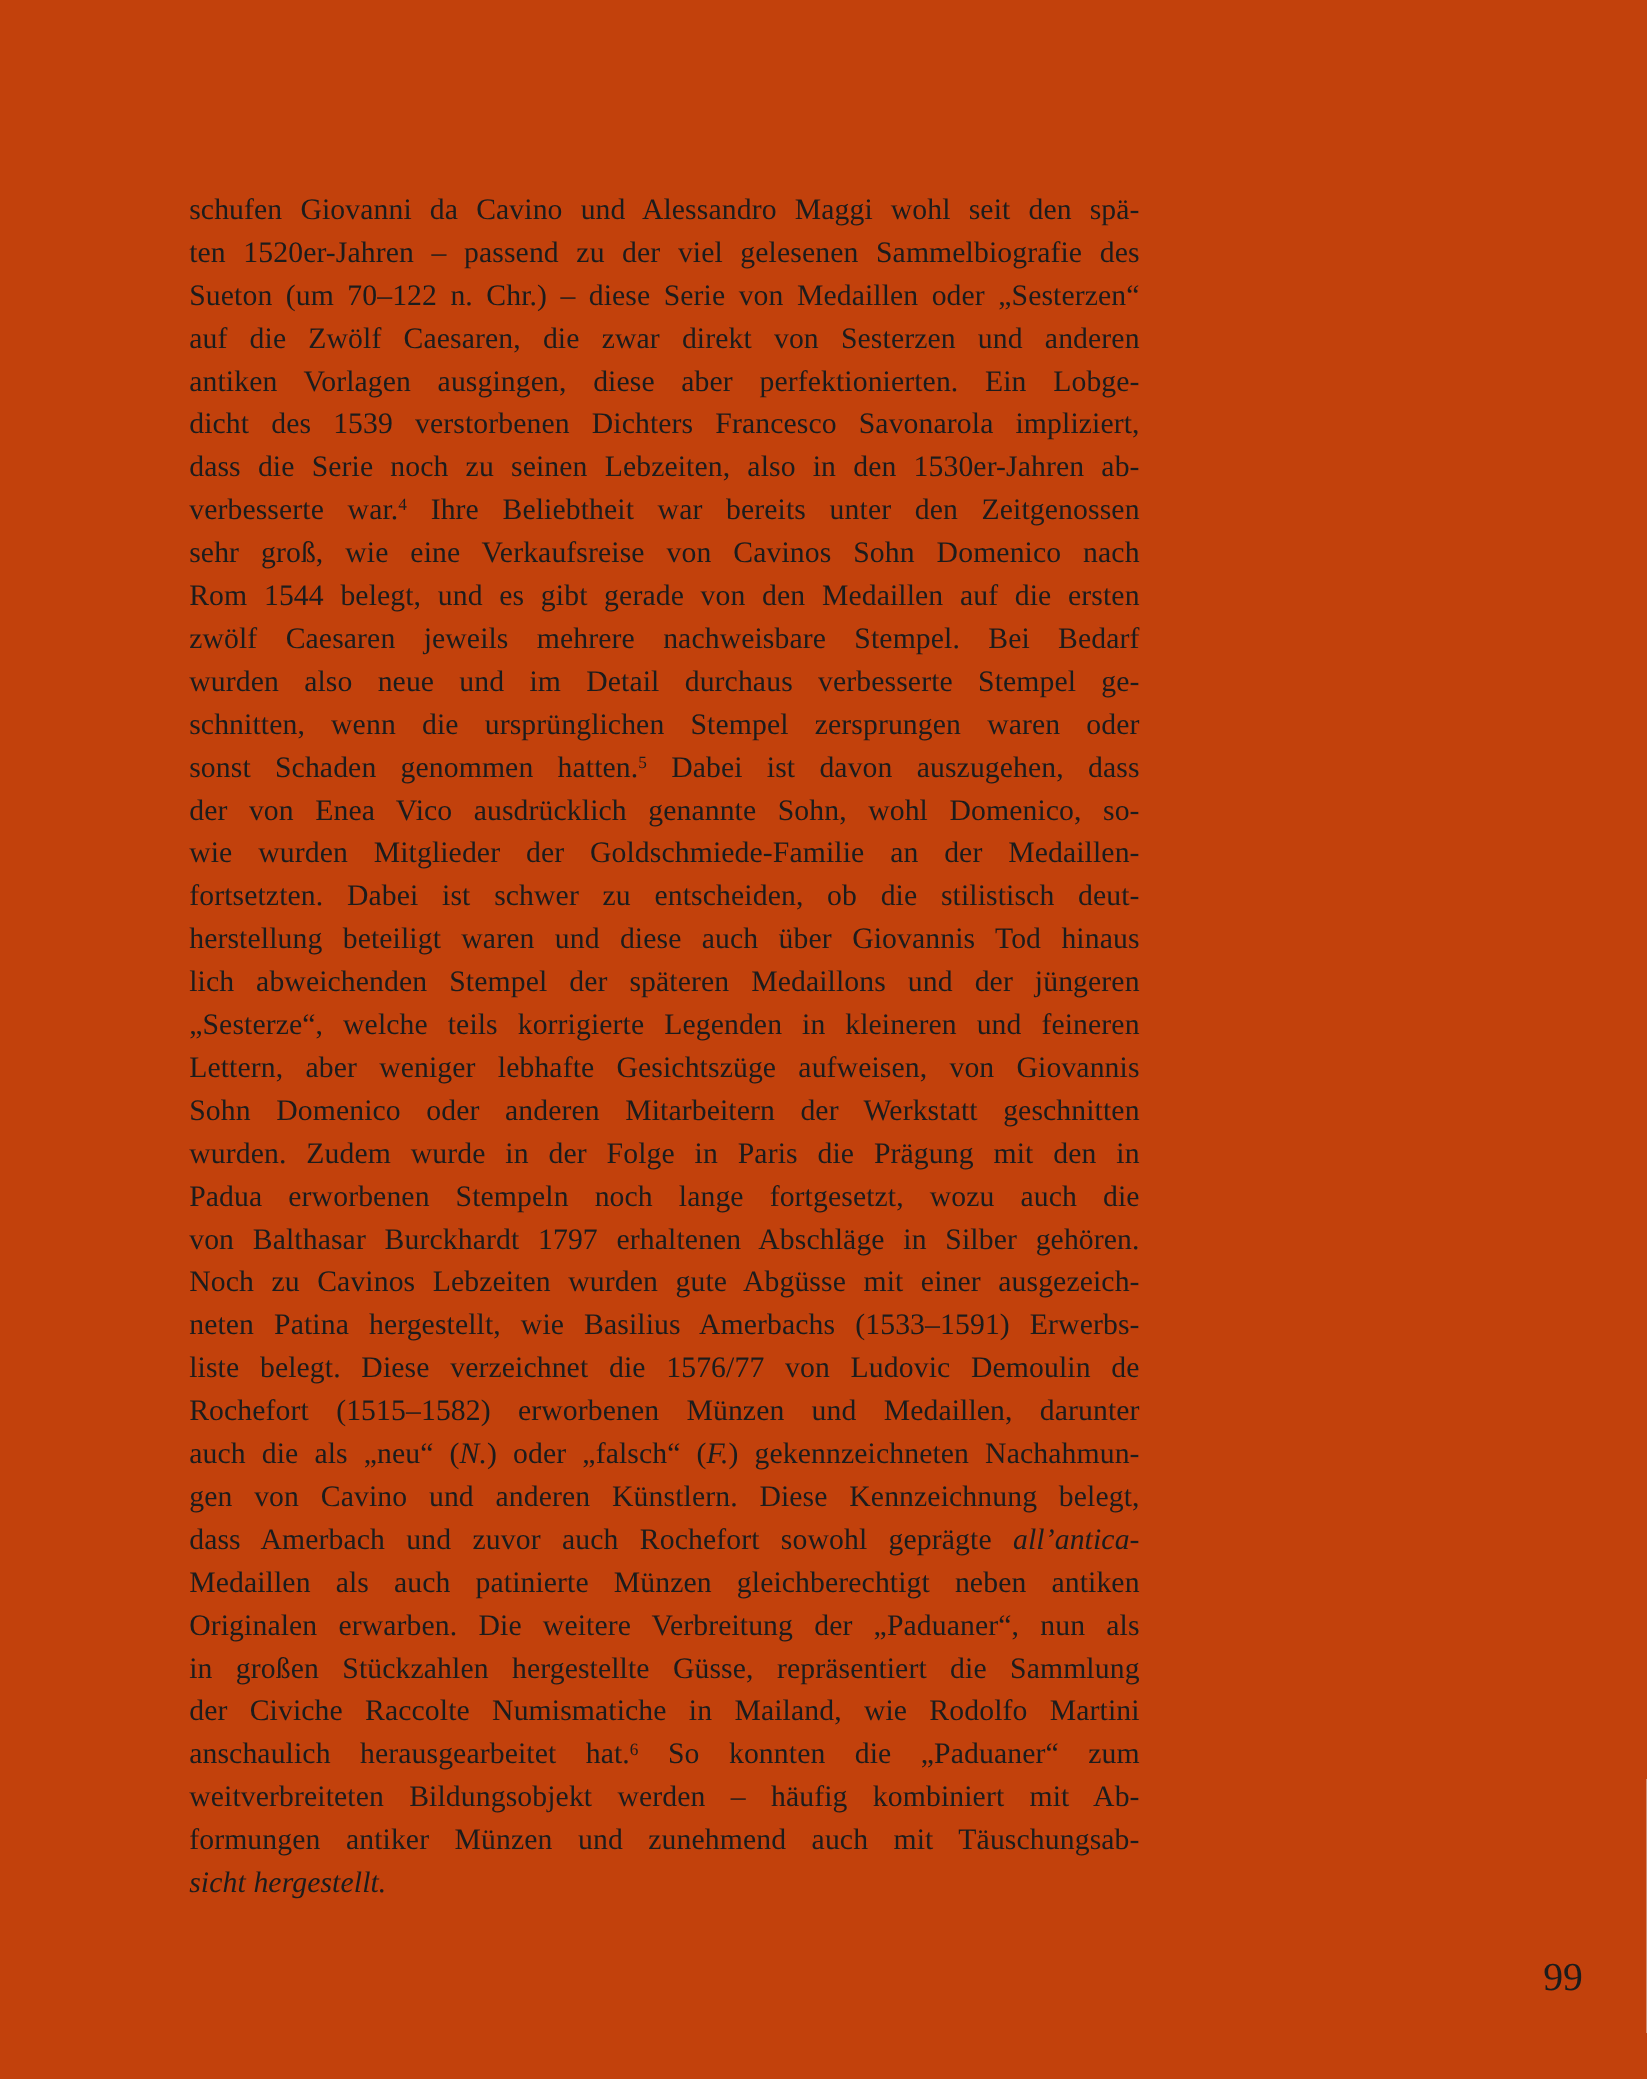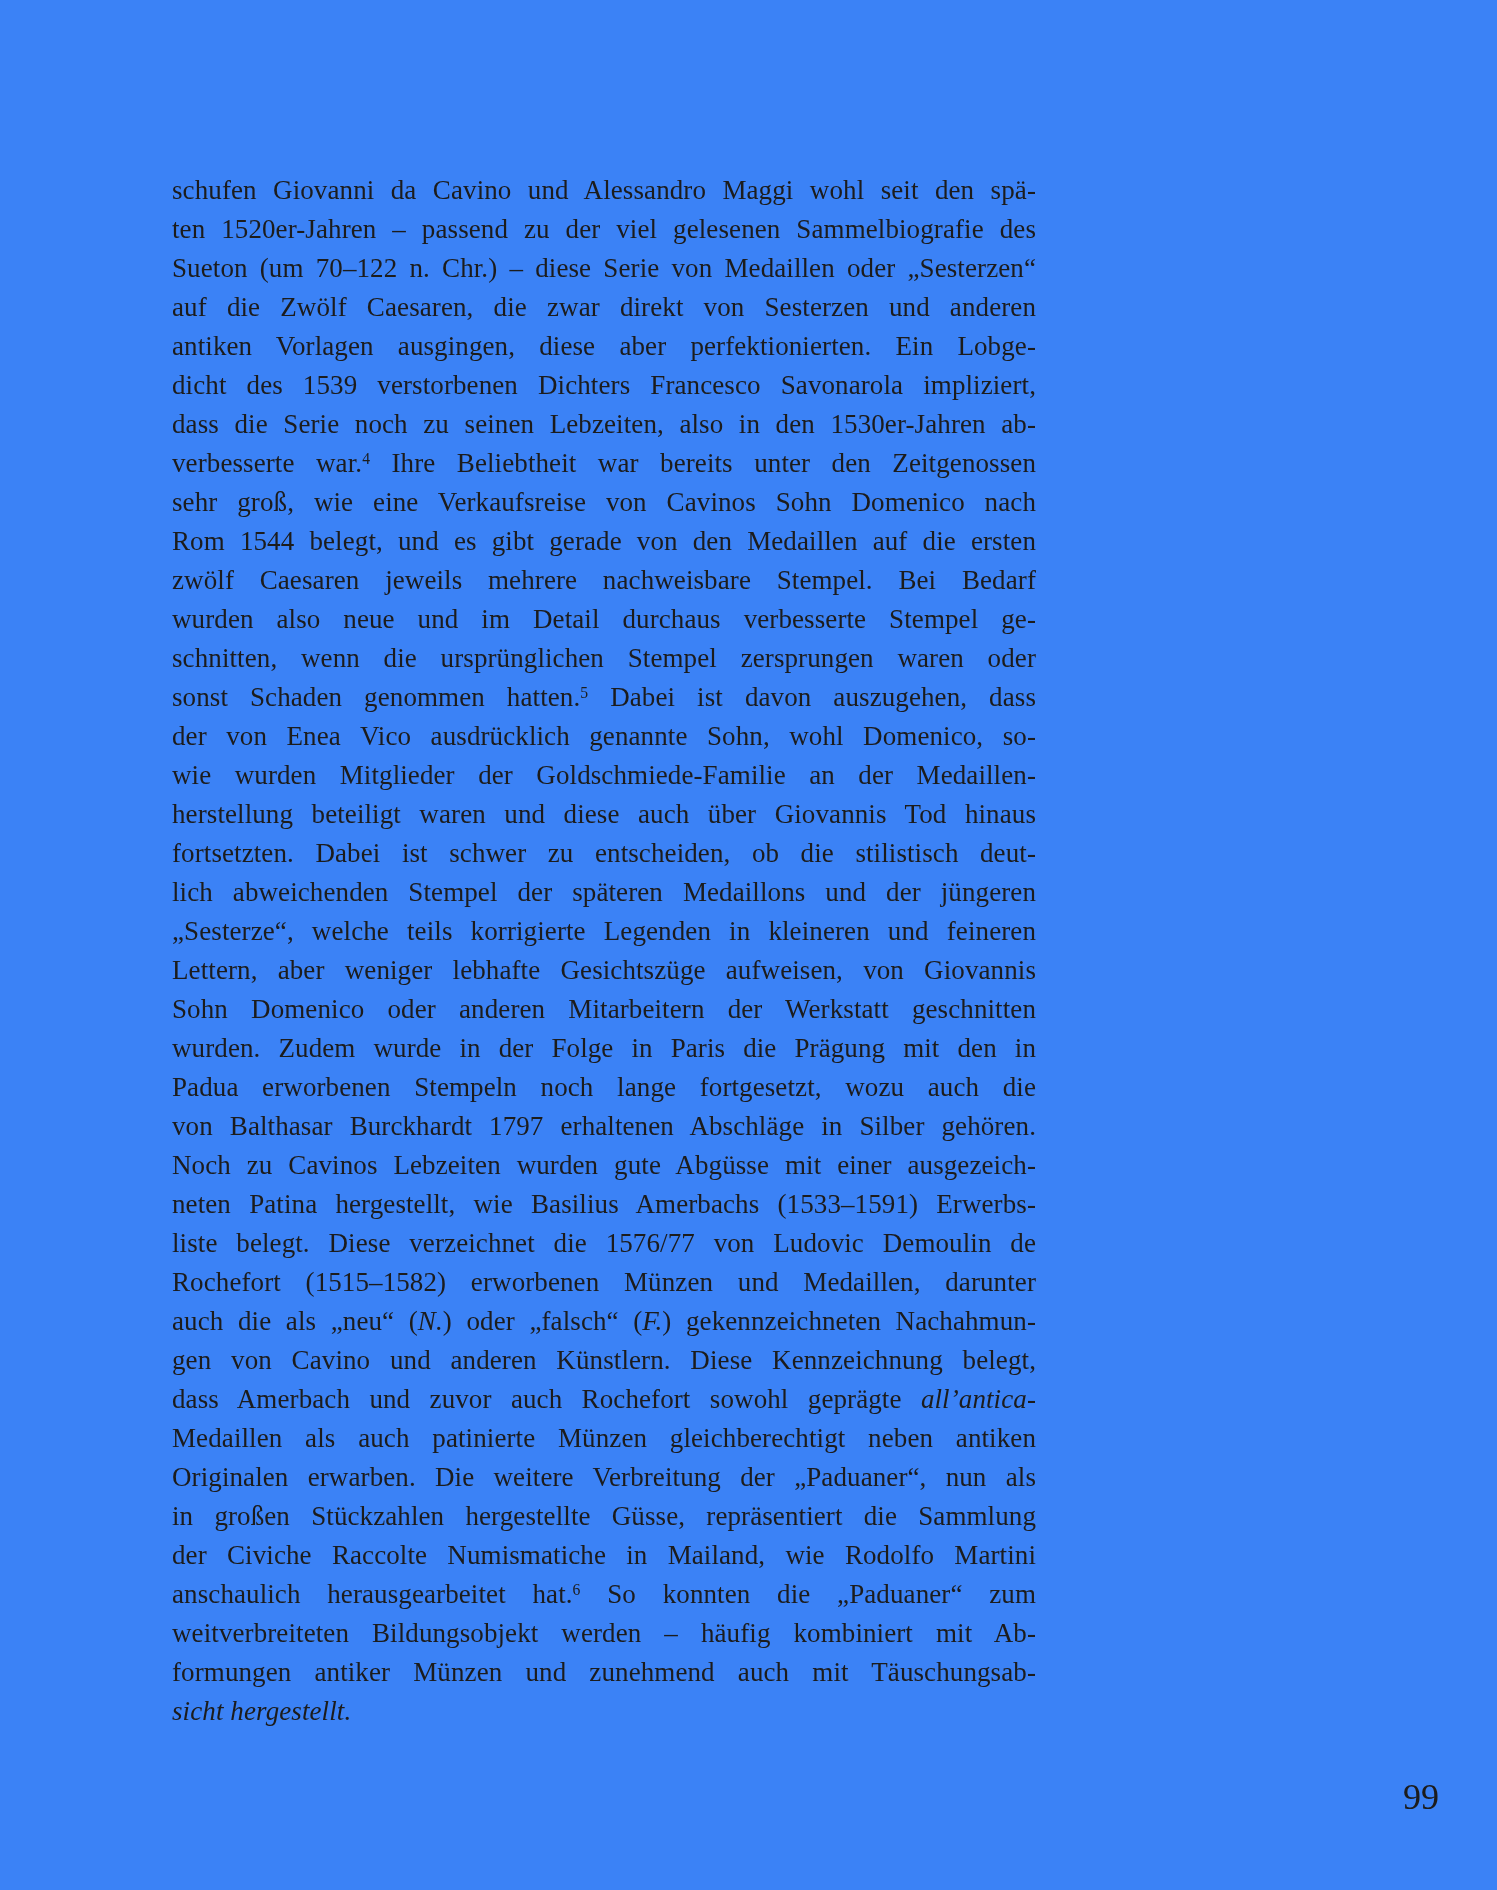--- a/index.html
+++ b/index.html
@@ -5,21 +5,21 @@
   html, body {
     margin: 0;
     padding: 0;
     background: #e8e8e8;
   }
   .page {
     position: relative;
     width: 1497px;
     height: 1890px;
     margin: 0 auto;
-    background: #3b82f6;
+    background: #c2410c;
     font-family: "Liberation Serif", serif;
     color: #1c1c1c;
     overflow: hidden;
   }
   .text-block {
     position: absolute;
     left: 172px;
     top: 171px;
     width: 864px;
   }
@@ -68,22 +68,22 @@
       <div class="line"><span>dass die Serie noch zu seinen Lebzeiten, also in den 1530er-Jahren ab-</span></div>
       <div class="line"><span>verbesserte war.</span><span class="sup">4</span><span> Ihre Beliebtheit war bereits unter den Zeitgenossen</span></div>
       <div class="line"><span>sehr groß, wie eine Verkaufsreise von Cavinos Sohn Domenico nach</span></div>
       <div class="line"><span>Rom 1544 belegt, und es gibt gerade von den Medaillen auf die ersten</span></div>
       <div class="line"><span>zwölf Caesaren jeweils mehrere nachweisbare Stempel. Bei Bedarf</span></div>
       <div class="line"><span>wurden also neue und im Detail durchaus verbesserte Stempel ge-</span></div>
       <div class="line"><span>schnitten, wenn die ursprünglichen Stempel zersprungen waren oder</span></div>
       <div class="line"><span>sonst Schaden genommen hatten.</span><span class="sup">5</span><span> Dabei ist davon auszugehen, dass</span></div>
       <div class="line"><span>der von Enea Vico ausdrücklich genannte Sohn, wohl Domenico, so-</span></div>
       <div class="line"><span>wie wurden Mitglieder der Goldschmiede-Familie an der Medaillen-</span></div>
+      <div class="line"><span>fortsetzten. Dabei ist schwer zu entscheiden, ob die stilistisch deut-</span></div>
       <div class="line"><span>herstellung beteiligt waren und diese auch über Giovannis Tod hinaus</span></div>
-      <div class="line"><span>fortsetzten. Dabei ist schwer zu entscheiden, ob die stilistisch deut-</span></div>
       <div class="line"><span>lich abweichenden Stempel der späteren Medaillons und der jüngeren</span></div>
       <div class="line"><span>„Sesterze“, welche teils korrigierte Legenden in kleineren und feineren</span></div>
       <div class="line"><span>Lettern, aber weniger lebhafte Gesichtszüge aufweisen, von Giovannis</span></div>
       <div class="line"><span>Sohn Domenico oder anderen Mitarbeitern der Werkstatt geschnitten</span></div>
       <div class="line"><span>wurden. Zudem wurde in der Folge in Paris die Prägung mit den in</span></div>
       <div class="line"><span>Padua erworbenen Stempeln noch lange fortgesetzt, wozu auch die</span></div>
       <div class="line"><span>von Balthasar Burckhardt 1797 erhaltenen Abschläge in Silber gehören.</span></div>
       <div class="line"><span>Noch zu Cavinos Lebzeiten wurden gute Abgüsse mit einer ausgezeich-</span></div>
       <div class="line"><span>neten Patina hergestellt, wie Basilius Amerbachs (1533–1591) Erwerbs-</span></div>
       <div class="line"><span>liste belegt. Diese verzeichnet die 1576/77 von Ludovic Demoulin de</span></div>

